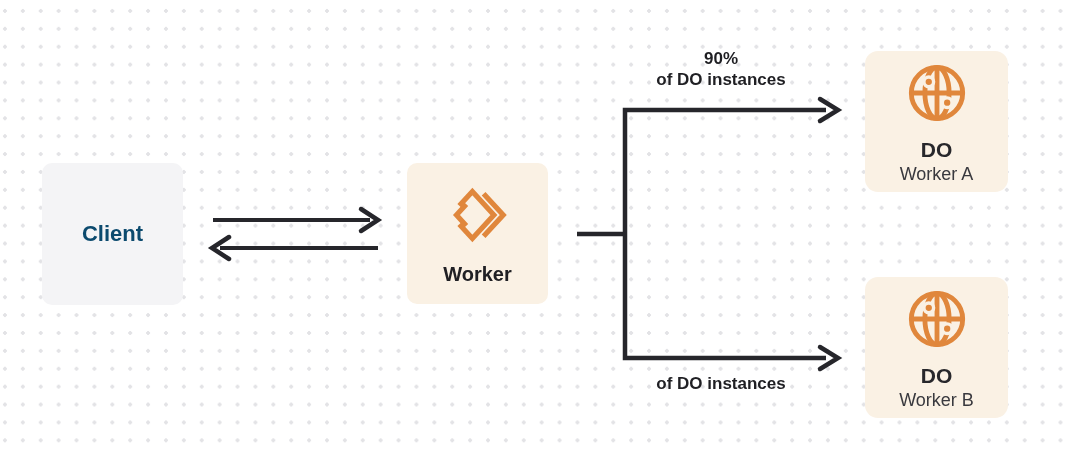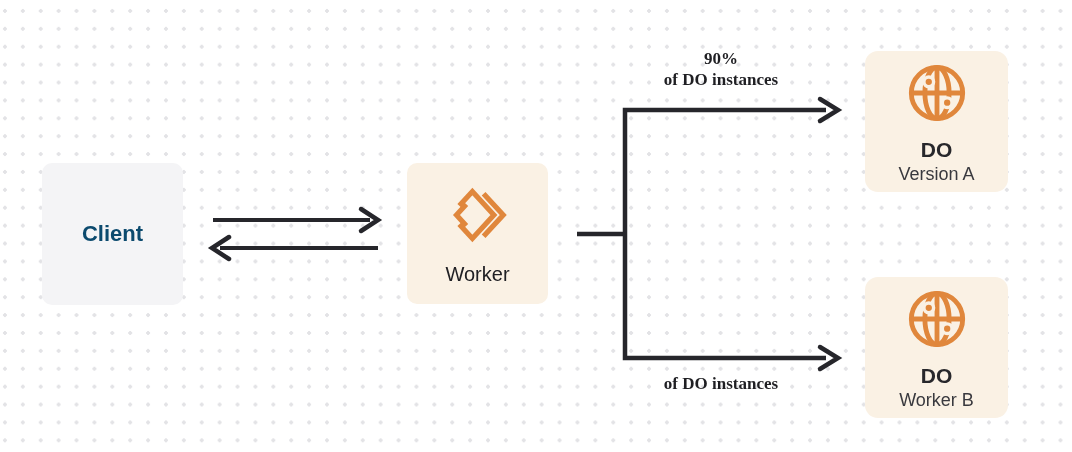--- a/index.html
+++ b/index.html
@@ -39,37 +39,37 @@
     background: #f4f4f6; border-radius: 10px;
   }
   .node-client .node-label { font-size: 22px; font-weight: bold; color: #0c4a6e; }
 
   .node-worker {
     left: 407px; top: 163px; width: 141px; height: 141px;
     background: #faf1e4; border-radius: 10px;
     justify-content: flex-start; padding-top: 24px;
   }
   .node-worker .node-label {
-    font-size: 20px; font-weight: normal; color: #202024; margin-top: 20px;
+    font-size: 20px; font-weight: bold; color: #202024; margin-top: 20px;
   }
 
   .node-do {
     width: 143px; height: 141px; left: 865px;
     background: #faf1e4; border-radius: 13px;
     justify-content: flex-start; padding-top: 11px;
   }
   .node-do-a { top: 51px; }
   .node-do-b { top: 277px; }
   .do-title { font-size: 21px; font-weight: bold; color: #27272b; margin-top: 14px; line-height: 1.1; }
   .do-subtitle { font-size: 18px; color: #39393e; margin-top: 3px; }
 
   .split-label {
     position: absolute; left: 623px; width: 196px;
     text-align: center; font-size: 17px; font-weight: bold;
-    line-height: 21px; color: #1f1f23; font-family: Liberation Serif, serif;
+    line-height: 21px; color: #1f1f23;
   }
   .split-label-top { top: 48px; }
   .split-label-bottom { top: 373px; }
   .split-label span { display: block; }
 
   .icon-slot { display: block; }
 </style>
 </head>
 <body>
 
@@ -124,21 +124,21 @@
       <g fill="none" stroke="#e0873c" stroke-width="5">
         <circle cx="32" cy="32" r="26.5"></circle>
         <ellipse cx="32" cy="32" rx="12.5" ry="26.5"></ellipse>
         <line x1="5.5" y1="32" x2="58.5" y2="32"></line>
         <line x1="32" y1="5.5" x2="32" y2="58.5"></line>
       </g>
       <circle cx="23.5" cy="20.5" r="5" fill="#e0873c" stroke="#faf1e4" stroke-width="3.5"></circle>
       <circle cx="42.5" cy="42" r="5" fill="#e0873c" stroke="#faf1e4" stroke-width="3.5"></circle>
     </svg>
     <span class="do-title">DO</span>
-    <span class="do-subtitle">Version A</span>
+    <span class="do-subtitle">Worker A</span>
   </div>
 
   <div class="node node-do node-do-b">
     <svg class="icon-slot" width="62" height="62" viewBox="0 0 64 64">
       <g fill="none" stroke="#e0873c" stroke-width="5">
         <circle cx="32" cy="32" r="26.5"></circle>
         <ellipse cx="32" cy="32" rx="12.5" ry="26.5"></ellipse>
         <line x1="5.5" y1="32" x2="58.5" y2="32"></line>
         <line x1="32" y1="5.5" x2="32" y2="58.5"></line>
       </g>

